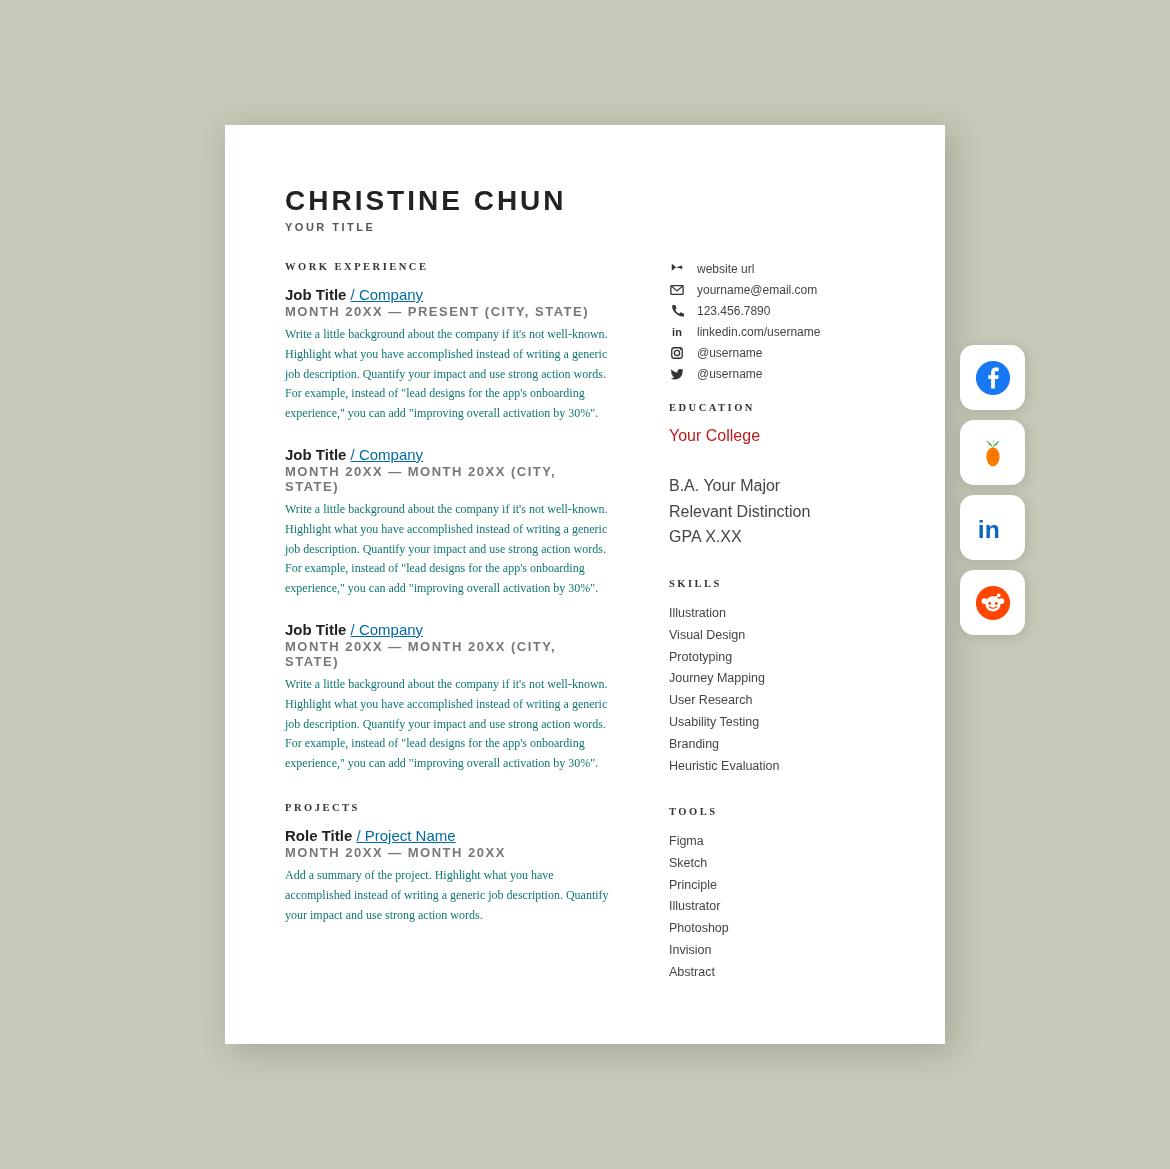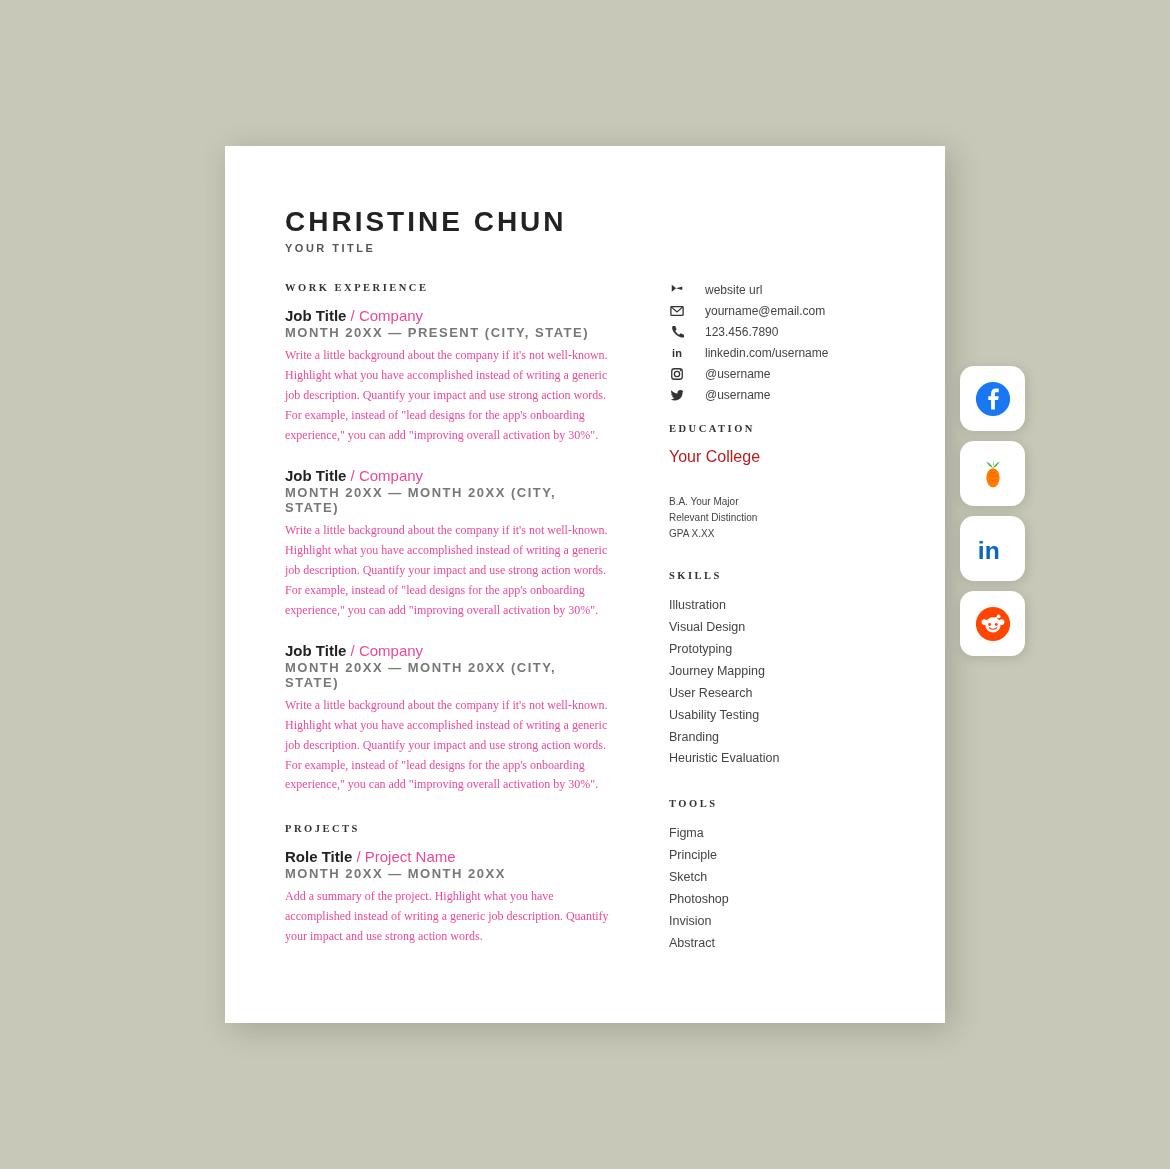--- a/index.html
+++ b/index.html
@@ -77,46 +77,47 @@
     }
     .job-title {
       font-size: 15px;
       font-weight: 700;
       color: #222;
       font-family: Arial, sans-serif;
       margin-bottom: 1px;
     }
     .job-title span.company {
       font-weight: 400;
-      color: #ec4899;
+      color: #0369a1;
+      text-decoration: underline;
     }
     .job-date {
       font-size: 13px;
       font-weight: 700;
       letter-spacing: 1.5px;
       text-transform: uppercase;
       color: #777;
       font-family: Arial, sans-serif;
       margin-bottom: 6px;
     }
     .job-desc {
       font-size: 12px;
-      color: #ec4899;
+      color: #0f766e;
       line-height: 1.65;
       font-family: Georgia, serif;
     }
     
     .contact-list {
       list-style: none;
       margin-bottom: 20px;
     }
     .contact-list li {
       display: flex;
       align-items: center;
-      gap: 20px;
+      gap: 12px;
       font-size: 12px;
       color: #444;
       font-family: Arial, sans-serif;
       margin-bottom: 5px;
     }
     .contact-icon {
       width: 16px;
       height: 16px;
       display: flex;
       align-items: center;
@@ -126,21 +127,21 @@
     }
     
     .edu-college {
       font-size: 16px;
       font-weight: 400;
       color: #b91c1c;
       font-family: Arial, sans-serif;
       margin-bottom: 2px;
     }
     .edu-detail {
-      font-size: 10px;
+      font-size: 16px;
       color: #444;
       font-family: Arial, sans-serif;
       line-height: 1.6;
       margin-top: 28px;
     }
     
     .skills-list {
       list-style: none;
       font-size: 12.5px;
       color: #444;
@@ -301,22 +302,23 @@
           <li>Journey Mapping</li>
           <li>User Research</li>
           <li>Usability Testing</li>
           <li>Branding</li>
           <li>Heuristic Evaluation</li>
         </ul>
 
         <div class="section-header">TOOLS</div>
         <ul class="skills-list">
           <li>Figma</li>
+          <li>Sketch</li>
           <li>Principle</li>
-          <li>Sketch</li>
+          <li>Illustrator</li>
           <li>Photoshop</li>
           <li>Invision</li>
           <li>Abstract</li>
         </ul>
       </div>
     </div>
   </div>
 
   <div class="social-icons">
 

